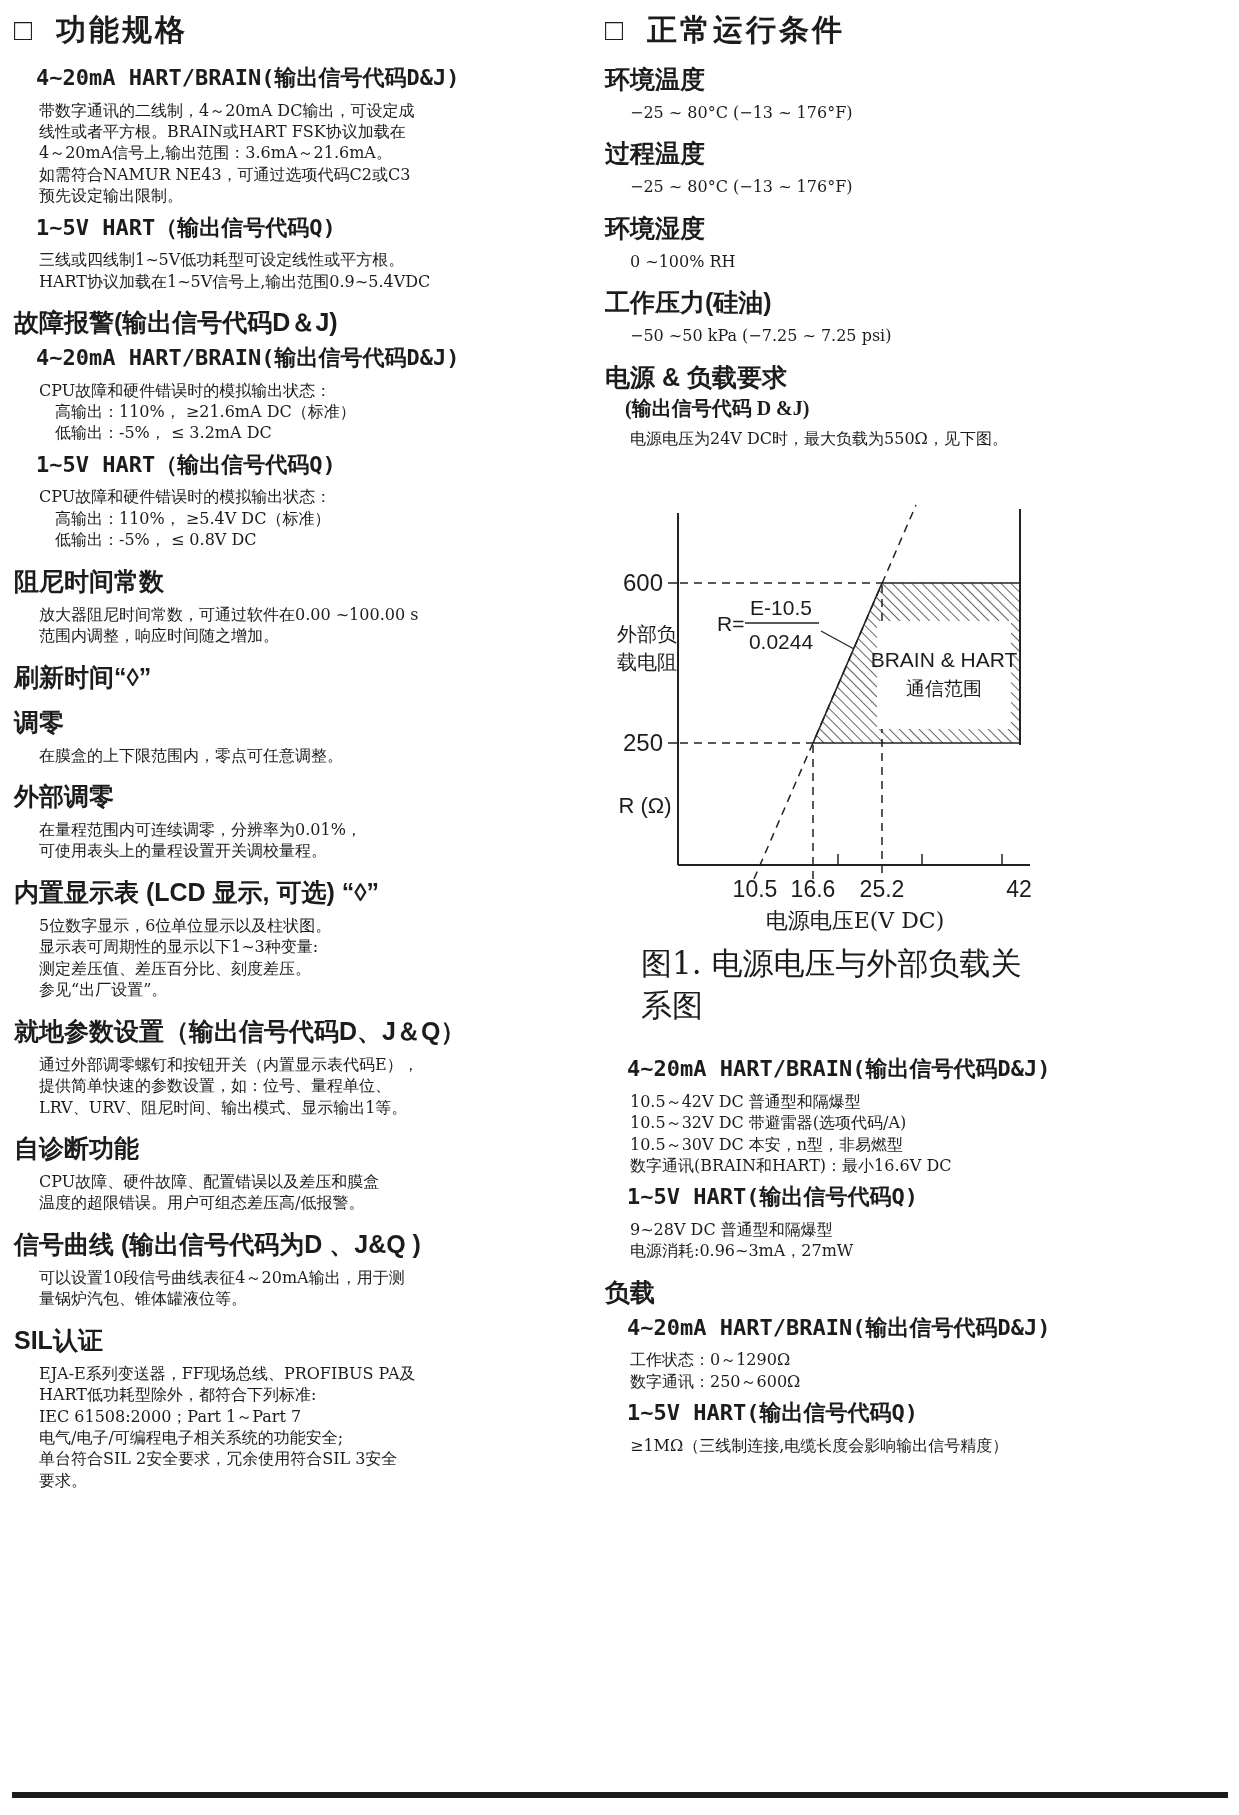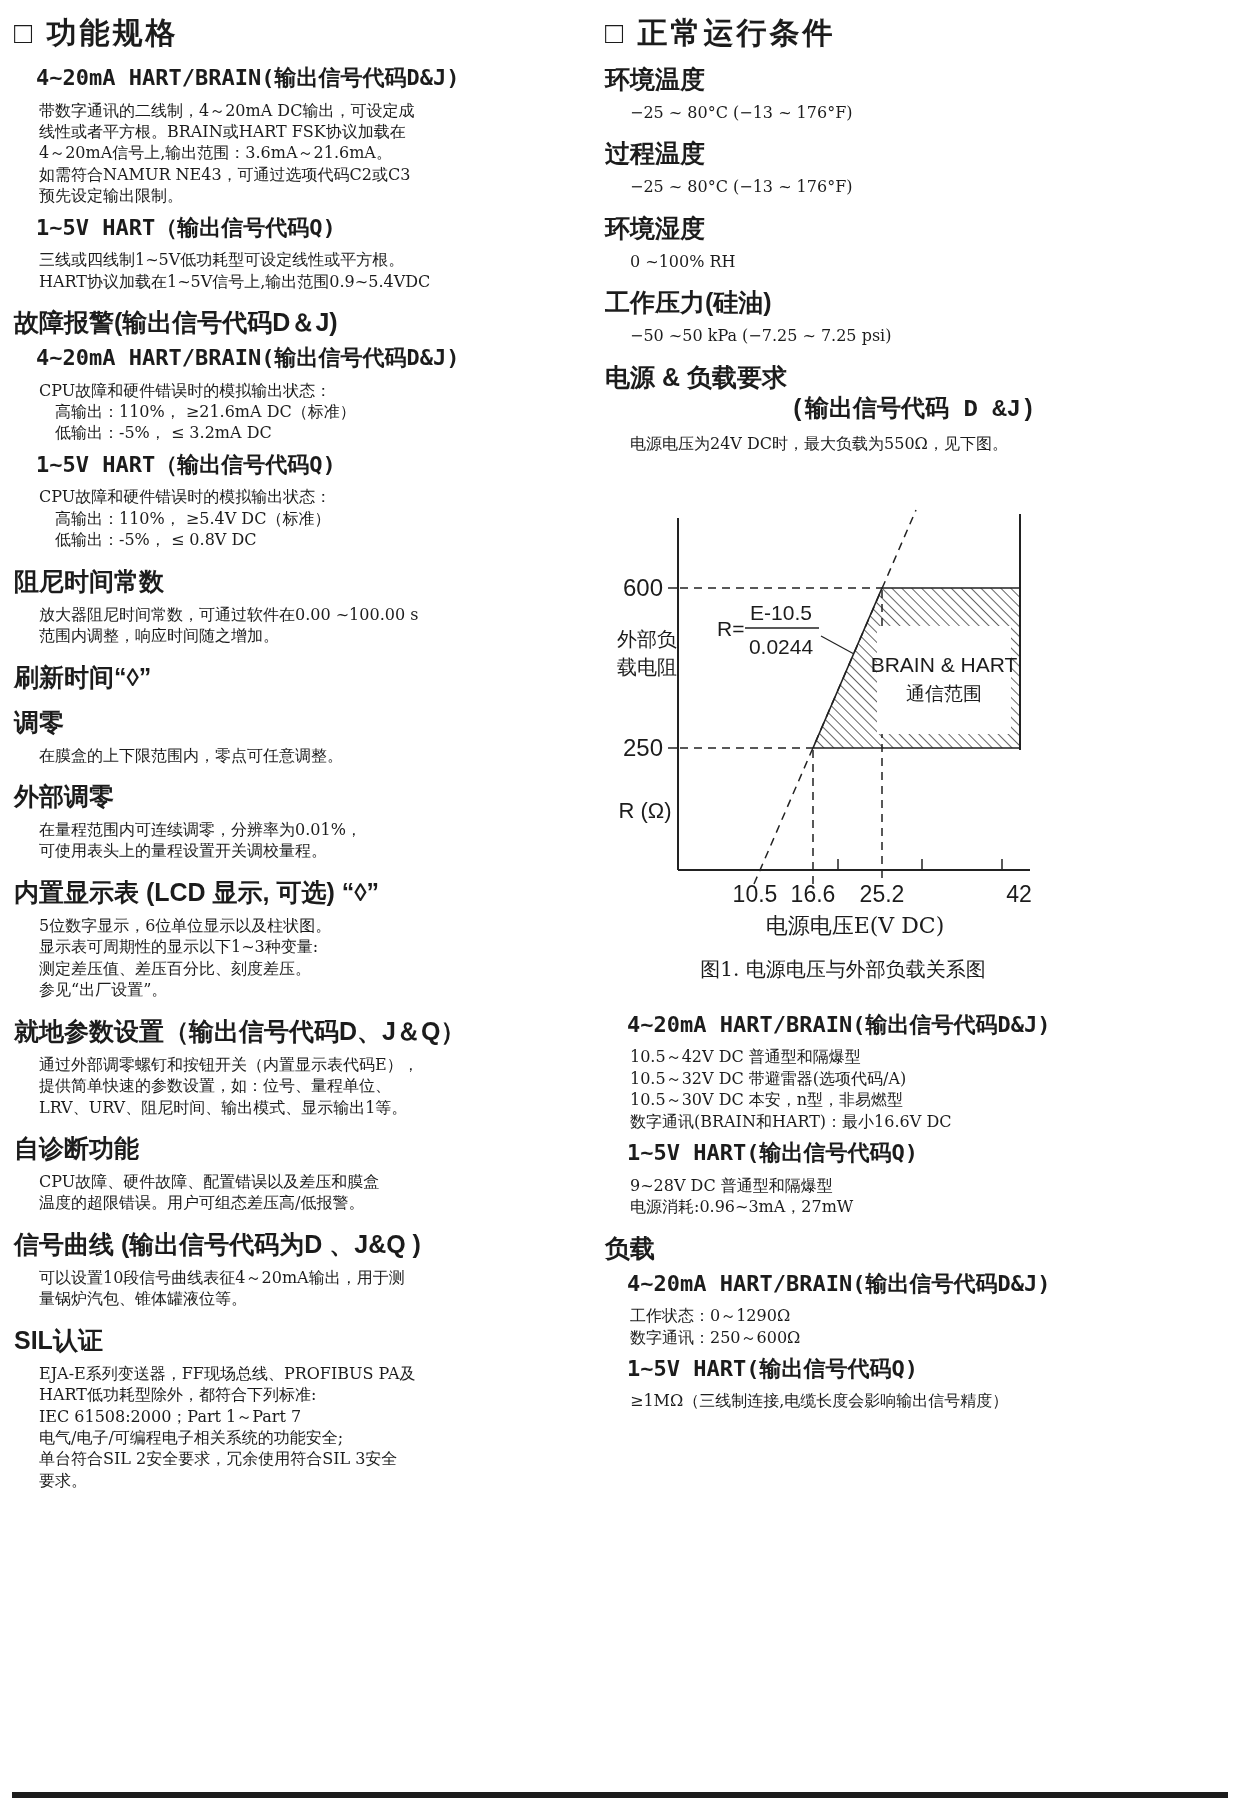--- a/index.html
+++ b/index.html
@@ -7,50 +7,49 @@
     position:relative;
     width:1239px;height:1815px;
     background:#ffffff;color:#1c1c1c;
     overflow:hidden;
     font-family:"DejaVu Serif","Liberation Serif",serif;
   }
   .col{position:absolute;top:12px;}
   .col-left{left:14px;width:600px;}
   .col-right{left:605px;width:596px;}
   .doc-title{
-    font-family:Liberation Sans, sans-serif;
+    font-family:Liberation Mono, monospace;
     font-weight:bold;font-size:30px;line-height:1.1;
     margin:4px 0 14px 0;letter-spacing:3px;
   }
   .section{margin-top:15px;}
   .sec-head{
     font-family:"Liberation Sans","DejaVu Sans",sans-serif;
     font-weight:bold;font-size:25px;line-height:1.2;
     margin-bottom:4px;white-space:pre-line;
   }
   .sec-head2{
-    font-family:Liberation Mono, monospace;
-    font-weight:bold;font-size:24px;line-height:1.2;
+    font-family:Liberation Serif, serif;
+    font-weight:bold;font-size:20px;line-height:1.2;
     margin:2px 0 2px 20px;
-    text-align:center;
   }
   .sub-head{
     font-family:"DejaVu Sans Mono","Liberation Mono",monospace;
     font-weight:bold;font-size:22px;line-height:1.25;
     margin:7px 0 3px 22px;
   }
   .body-text{
     font-size:16px;line-height:1.34;
     margin:8px 0 2px 25px;
     white-space:pre-line;
   }
   .figure{margin:46px 0 0 0;}
   .fig-caption{
-    width:440px;text-align:center;
-    font-size:20px;margin-top:10px;padding-left:36px;
+    width:440px;
+    font-size:31px;margin-top:2px;padding-left:36px;
     box-sizing:border-box;
   }
   .bottom-rule{
     position:absolute;left:12px;top:1792px;
     width:1216px;height:6px;background:#1c1c1c;
   }
   svg text{fill:#1c1c1c;}
   .svg-sans{font-family:"Liberation Sans","DejaVu Sans",sans-serif;}
   .svg-serif{font-family:"DejaVu Serif","Liberation Serif",serif;}
 </style>

